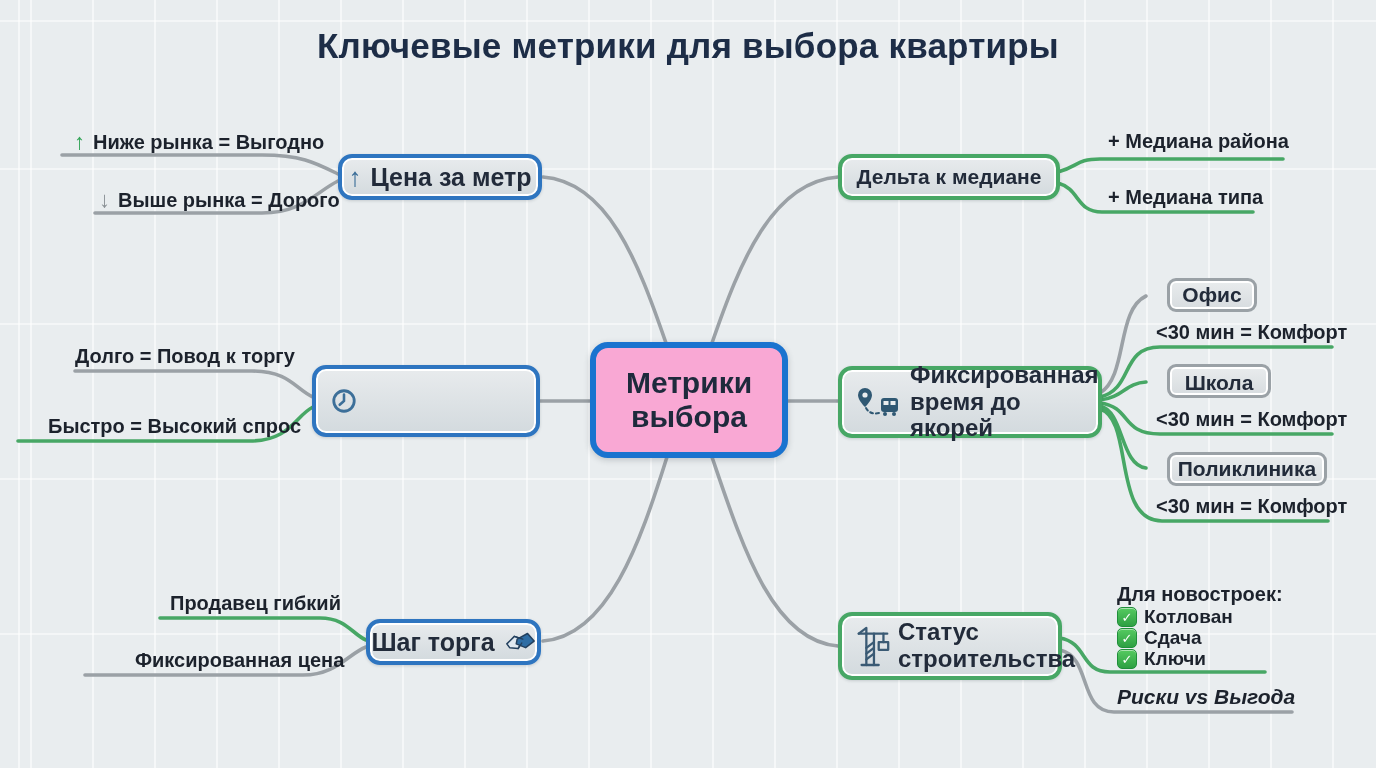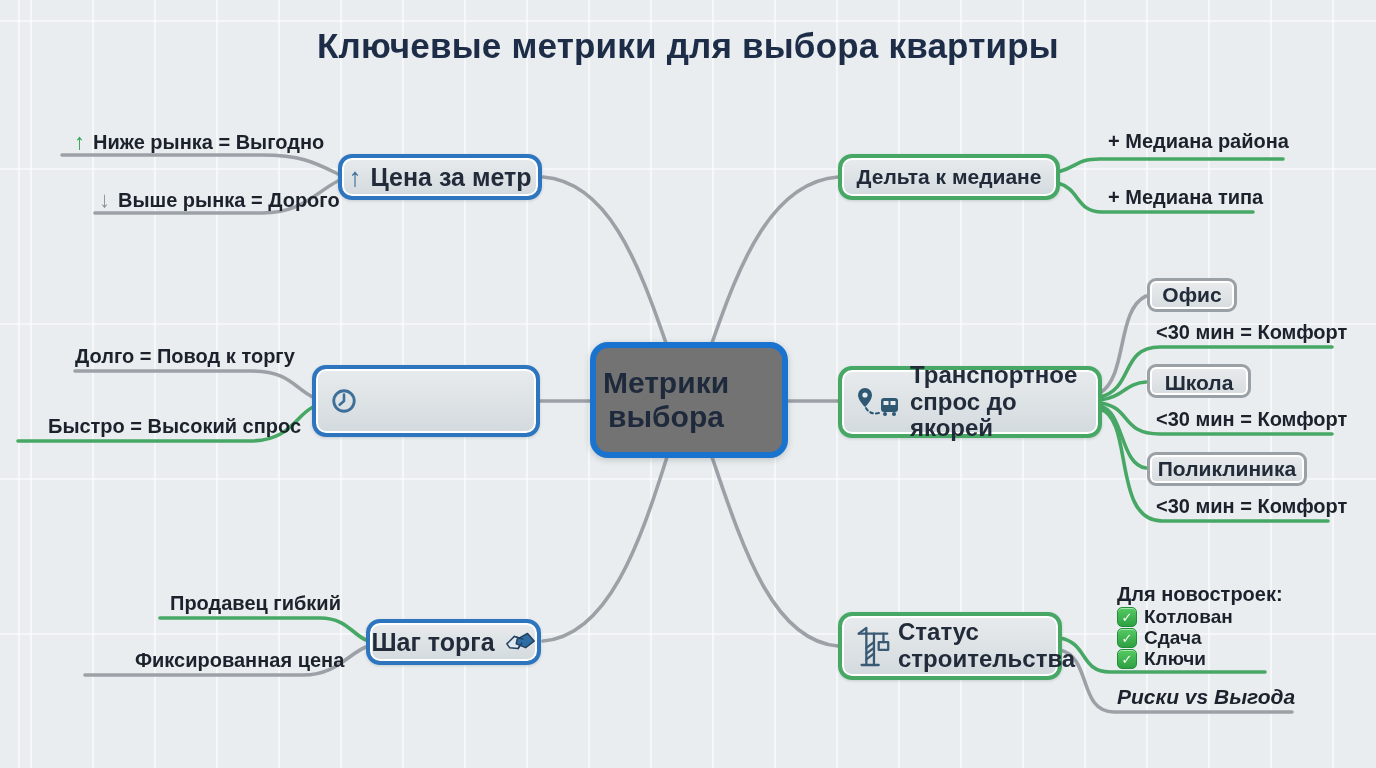--- a/index.html
+++ b/index.html
@@ -28,30 +28,31 @@
     background:linear-gradient(180deg,#e8ebed,#d3dade);
     display:flex;align-items:center;justify-content:center;gap:9px;
     box-shadow:inset 0 0 0 2px #ffffff, 0 1px 3px rgba(40,50,60,.18);
     color:#222b3a;font-weight:bold;
   }
   .node.blue{border:4px solid #2e75c0;}
   .node.green{border:4px solid #47a765;}
   .node .lbl{line-height:1.12;}
   .center-node{
     position:absolute;box-sizing:border-box;border:6px solid #1a73cf;border-radius:18px;
-    background:#737373;display:flex;align-items:center;justify-content:flex-start;text-align:center;
+    background:#f9a8d4;display:flex;align-items:center;justify-content:center;text-align:center;
     font-size:30px;font-weight:800;color:#1e2a3c;line-height:1.15;
     box-shadow:0 2px 6px rgba(40,50,60,.22);
   }
   .subbox{
     position:absolute;box-sizing:border-box;border:3px solid #9aa1a6;border-radius:9px;
     background:linear-gradient(180deg,#e9eced,#d7dcdf);
     display:flex;align-items:center;justify-content:center;
     font-size:21px;font-weight:bold;color:#222b3a;
     box-shadow:inset 0 0 0 2px #ffffff;
+    margin-left:20px;
   }
   .leaf{
     position:absolute;font-size:20px;font-weight:600;color:#1c222c;white-space:nowrap;
     display:flex;align-items:center;gap:8px;
   }
   .leaf .arr{font-size:22px;font-weight:bold;}
   .arr.up{color:#34a558;}
   .arr.down{color:#8b9196;}
   .node-arrow{color:#3c6f99;font-weight:bold;font-size:26px;}
   .check-row{position:absolute;display:flex;align-items:center;gap:7px;
@@ -161,21 +162,21 @@
   <svg width="46" height="36" viewBox="0 0 46 36">
     <path d="M11 4 a7 7 0 0 1 7 7 c0 5.5 -7 12 -7 12 s-7 -6.5 -7 -12 a7 7 0 0 1 7 -7 z" fill="#2f5873"></path>
     <circle cx="11" cy="11" r="2.6" fill="#e9edef"></circle>
     <path d="M12 24 q4 7 13 5" fill="none" stroke="#2f5873" stroke-width="2" stroke-dasharray="3 3" stroke-linecap="round"></path>
     <rect x="27" y="14" width="17" height="14" rx="3" fill="#2f5873"></rect>
     <rect x="29.5" y="17" width="5" height="4" fill="#e9edef"></rect>
     <rect x="36.5" y="17" width="5" height="4" fill="#e9edef"></rect>
     <circle cx="31" cy="30" r="2" fill="#2f5873"></circle>
     <circle cx="40" cy="30" r="2" fill="#2f5873"></circle>
   </svg>
-  <span class="lbl" style="width:186px;">Транспортное спрос до якорей</span>
+  <span class="lbl" style="width:186px;">Фиксированная время до якорей</span>
 </div>
 <div class="subbox" style="left:1147px;top:278px;width:90px;height:34px;">
   <span>Офис</span>
 </div>
 <div class="leaf" style="left:1156px;top:321px;">
   <span>&lt;30 мин = Комфорт</span>
 </div>
 <div class="subbox" style="left:1147px;top:364px;width:104px;height:34px;align-items:flex-end;">
   <span>Школа</span>
 </div>

